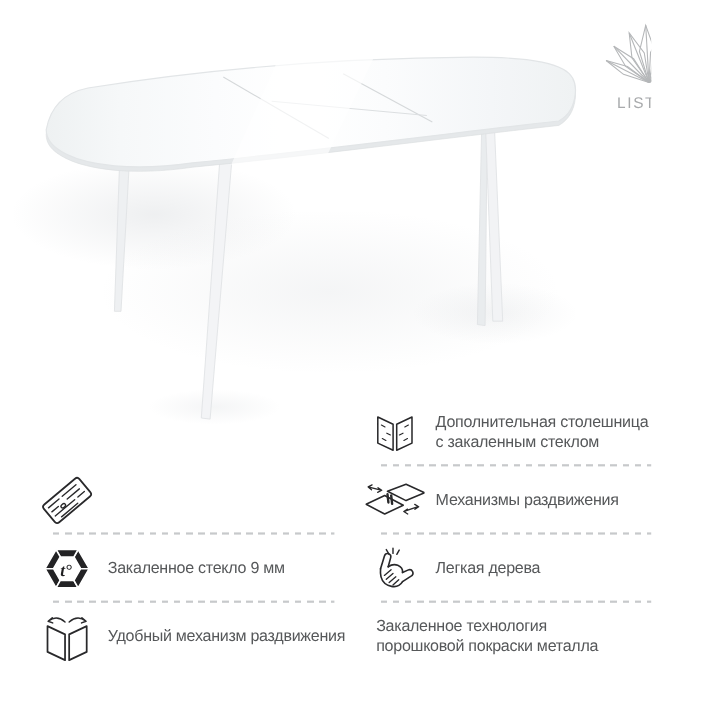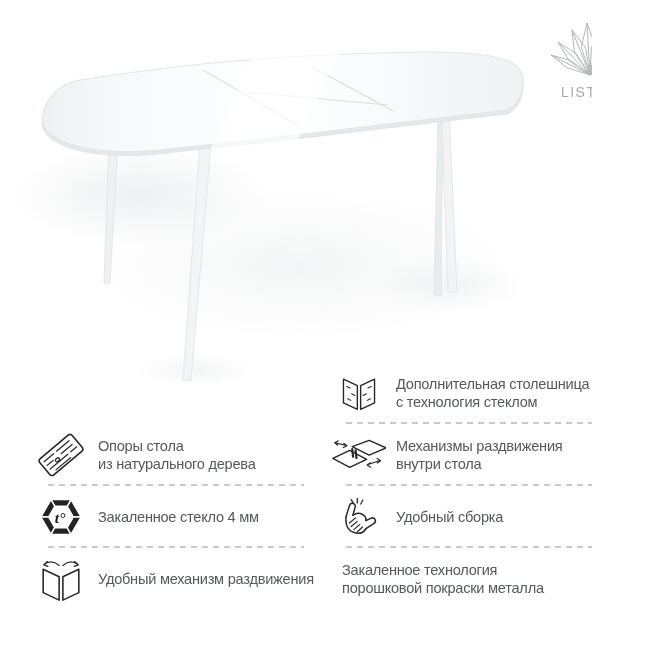--- a/index.html
+++ b/index.html
@@ -113,42 +113,38 @@
       <div class="item">
         <div class="ficon">
           <svg width="46" height="46" viewBox="0 0 48 48" fill="none" stroke="currentColor" stroke-width="1.7" stroke-linecap="round" stroke-linejoin="round">
    <g transform="rotate(-40 24 24)">
               <rect x="2" y="13" width="44" height="22" rx="3"></rect>
    <path d="M6,18 h13 M23,18 h17 M6,23 h8 M25,23 h15 M6,28 h24 M34,28 h8 M10,32.5 h20" stroke-width="1.3"></path>
    <ellipse cx="18" cy="25.5" rx="2.4" ry="1.7" stroke-width="1.3"></ellipse>
             </g>
           </svg>
         </div>
-        <div class="ftext">
-          <div>Опоры стола</div>
-          <div>из натурального дерева</div>
-        </div>
         <div class="fsep"></div>
       </div>
       <div class="item">
         <div class="ficon">
           <svg width="42" height="42" viewBox="0 0 46 46">
    <g fill="#232325" stroke="#ffffff" stroke-width="1.6">
     <polygon points="45,23 34,3.9 29.8,11.3 36.5,23"></polygon>
     <polygon points="34,3.9 12,3.9 16.2,11.3 29.8,11.3"></polygon>
     <polygon points="12,3.9 1,23 9.5,23 16.2,11.3"></polygon>
     <polygon points="1,23 12,42.1 16.2,34.7 9.5,23"></polygon>
     <polygon points="12,42.1 34,42.1 29.8,34.7 16.2,34.7"></polygon>
     <polygon points="34,42.1 45,23 36.5,23 29.8,34.7"></polygon>
             </g>
    <text x="22" y="30" text-anchor="middle" font-family="Liberation Serif, DejaVu Serif, serif" font-size="17" font-style="italic" font-weight="bold" fill="#1e1e20">t°</text>
           </svg>
         </div>
         <div class="ftext">
-          <div>Закаленное стекло 4 мм</div>
+          <div>Закаленное стекло 9 мм</div>
         </div>
         <div class="fsep"></div>
       </div>
       <div class="item">
         <div class="ficon">
           <svg width="44" height="45" viewBox="0 0 46 48" fill="none" stroke="currentColor" stroke-width="1.7" stroke-linecap="round" stroke-linejoin="round">
    <path d="M4,13 L21,21 L21,46 L4,38 Z"></path>
             <path d="M42,13 L25,21 L25,46 L42,38 Z"></path>
    <path d="M21,9 Q13,2 5,8 M8.6,4.9 L4.6,8.3 L9,9.9" stroke-width="1.4"></path>
    <path d="M25,9 Q33,2 41,8 M37.4,4.9 L41.4,8.3 L37,9.9" stroke-width="1.4"></path>
@@ -164,53 +160,52 @@
         <div class="ficon">
           <svg width="36" height="42" viewBox="0 0 44 48" fill="none" stroke="currentColor" stroke-width="1.7" stroke-linecap="round" stroke-linejoin="round">
    <path d="M3,7 L20,15 L20,44 L3,36 Z"></path>
             <path d="M41,7 L24,15 L24,44 L41,36 Z"></path>
    <path d="M7,16 l4,2 M13,25 l4,2 M8,31 l4,2" stroke-width="1.3"></path>
    <path d="M37,16 l-4,2 M31,25 l-4,2 M36,31 l-4,2" stroke-width="1.3"></path>
           </svg>
         </div>
         <div class="ftext">
           <div>Дополнительная столешница</div>
-          <div>с технология стеклом</div>
+          <div>с закаленным стеклом</div>
         </div>
         <div class="fsep"></div>
       </div>
       <div class="item">
         <div class="ficon">
           <svg width="58" height="37" viewBox="0 0 64 40" fill="none" stroke="currentColor" stroke-width="1.7" stroke-linecap="round" stroke-linejoin="round">
    <path d="M44,2 L64,11 L44,19.5 L24,9.5 Z"></path>
             <path d="M21,14 L41,24.5 L21,34 L1,23.5 Z"></path>
    <path d="M24,12.5 L25,21.5 M28,14 L29,23" stroke-width="2.6"></path>
    <path d="M4,5 L17,8.2 M7.4,2.6 L3.2,4.8 L6.8,7.8 M13.8,5.6 L17.8,8.4 L13.4,10.6" stroke-width="1.4"></path>
    <path d="M42,31 L57,26 M45.8,33.9 L41.6,31.2 L45.6,28.7 M53.6,28.9 L57.6,26.1 L53.4,23.6" stroke-width="1.4"></path>
           </svg>
         </div>
         <div class="ftext">
           <div>Механизмы раздвижения</div>
-          <div>внутри стола</div>
         </div>
         <div class="fsep"></div>
       </div>
       <div class="item">
         <div class="ficon">
           <svg width="40" height="44" viewBox="0 0 46 46" fill="none" stroke="currentColor" stroke-width="1.7" stroke-linecap="round" stroke-linejoin="round">
    <path d="M14,3 L17,8 M21,1.5 L21,7 M27.5,3.5 L25,8" stroke-width="1.5"></path>
    <path d="M8,23 L12,10 Q13,6.5 16.2,7.3 Q19.4,8.1 18.6,11.4 L16,21"></path>
    <path d="M16,21 Q21,17.5 26,19.5 Q31.5,21.8 31,27"></path>
    <path d="M31,27 L36.5,24.5 Q40,23 41.5,26 Q43,29 39.5,31 L31,36.5"></path>
    <path d="M31,36.5 Q27,43 19.5,41.5 Q10.5,39.5 8.5,31.5 Q7.6,27 8,23"></path>
    <path d="M12,30 L19,24 M14,34 L21,28 M17,37.5 L24,31.5 M21,40 L27,34.5" stroke-width="1.4"></path>
           </svg>
         </div>
         <div class="ftext">
-          <div>Удобный сборка</div>
+          <div>Легкая дерева</div>
         </div>
         <div class="fsep"></div>
       </div>
       <div class="item">
         <div class="ftext">
           <div>Закаленное технология</div>
           <div>порошковой покраски металла</div>
         </div>
       </div>
     </div>

